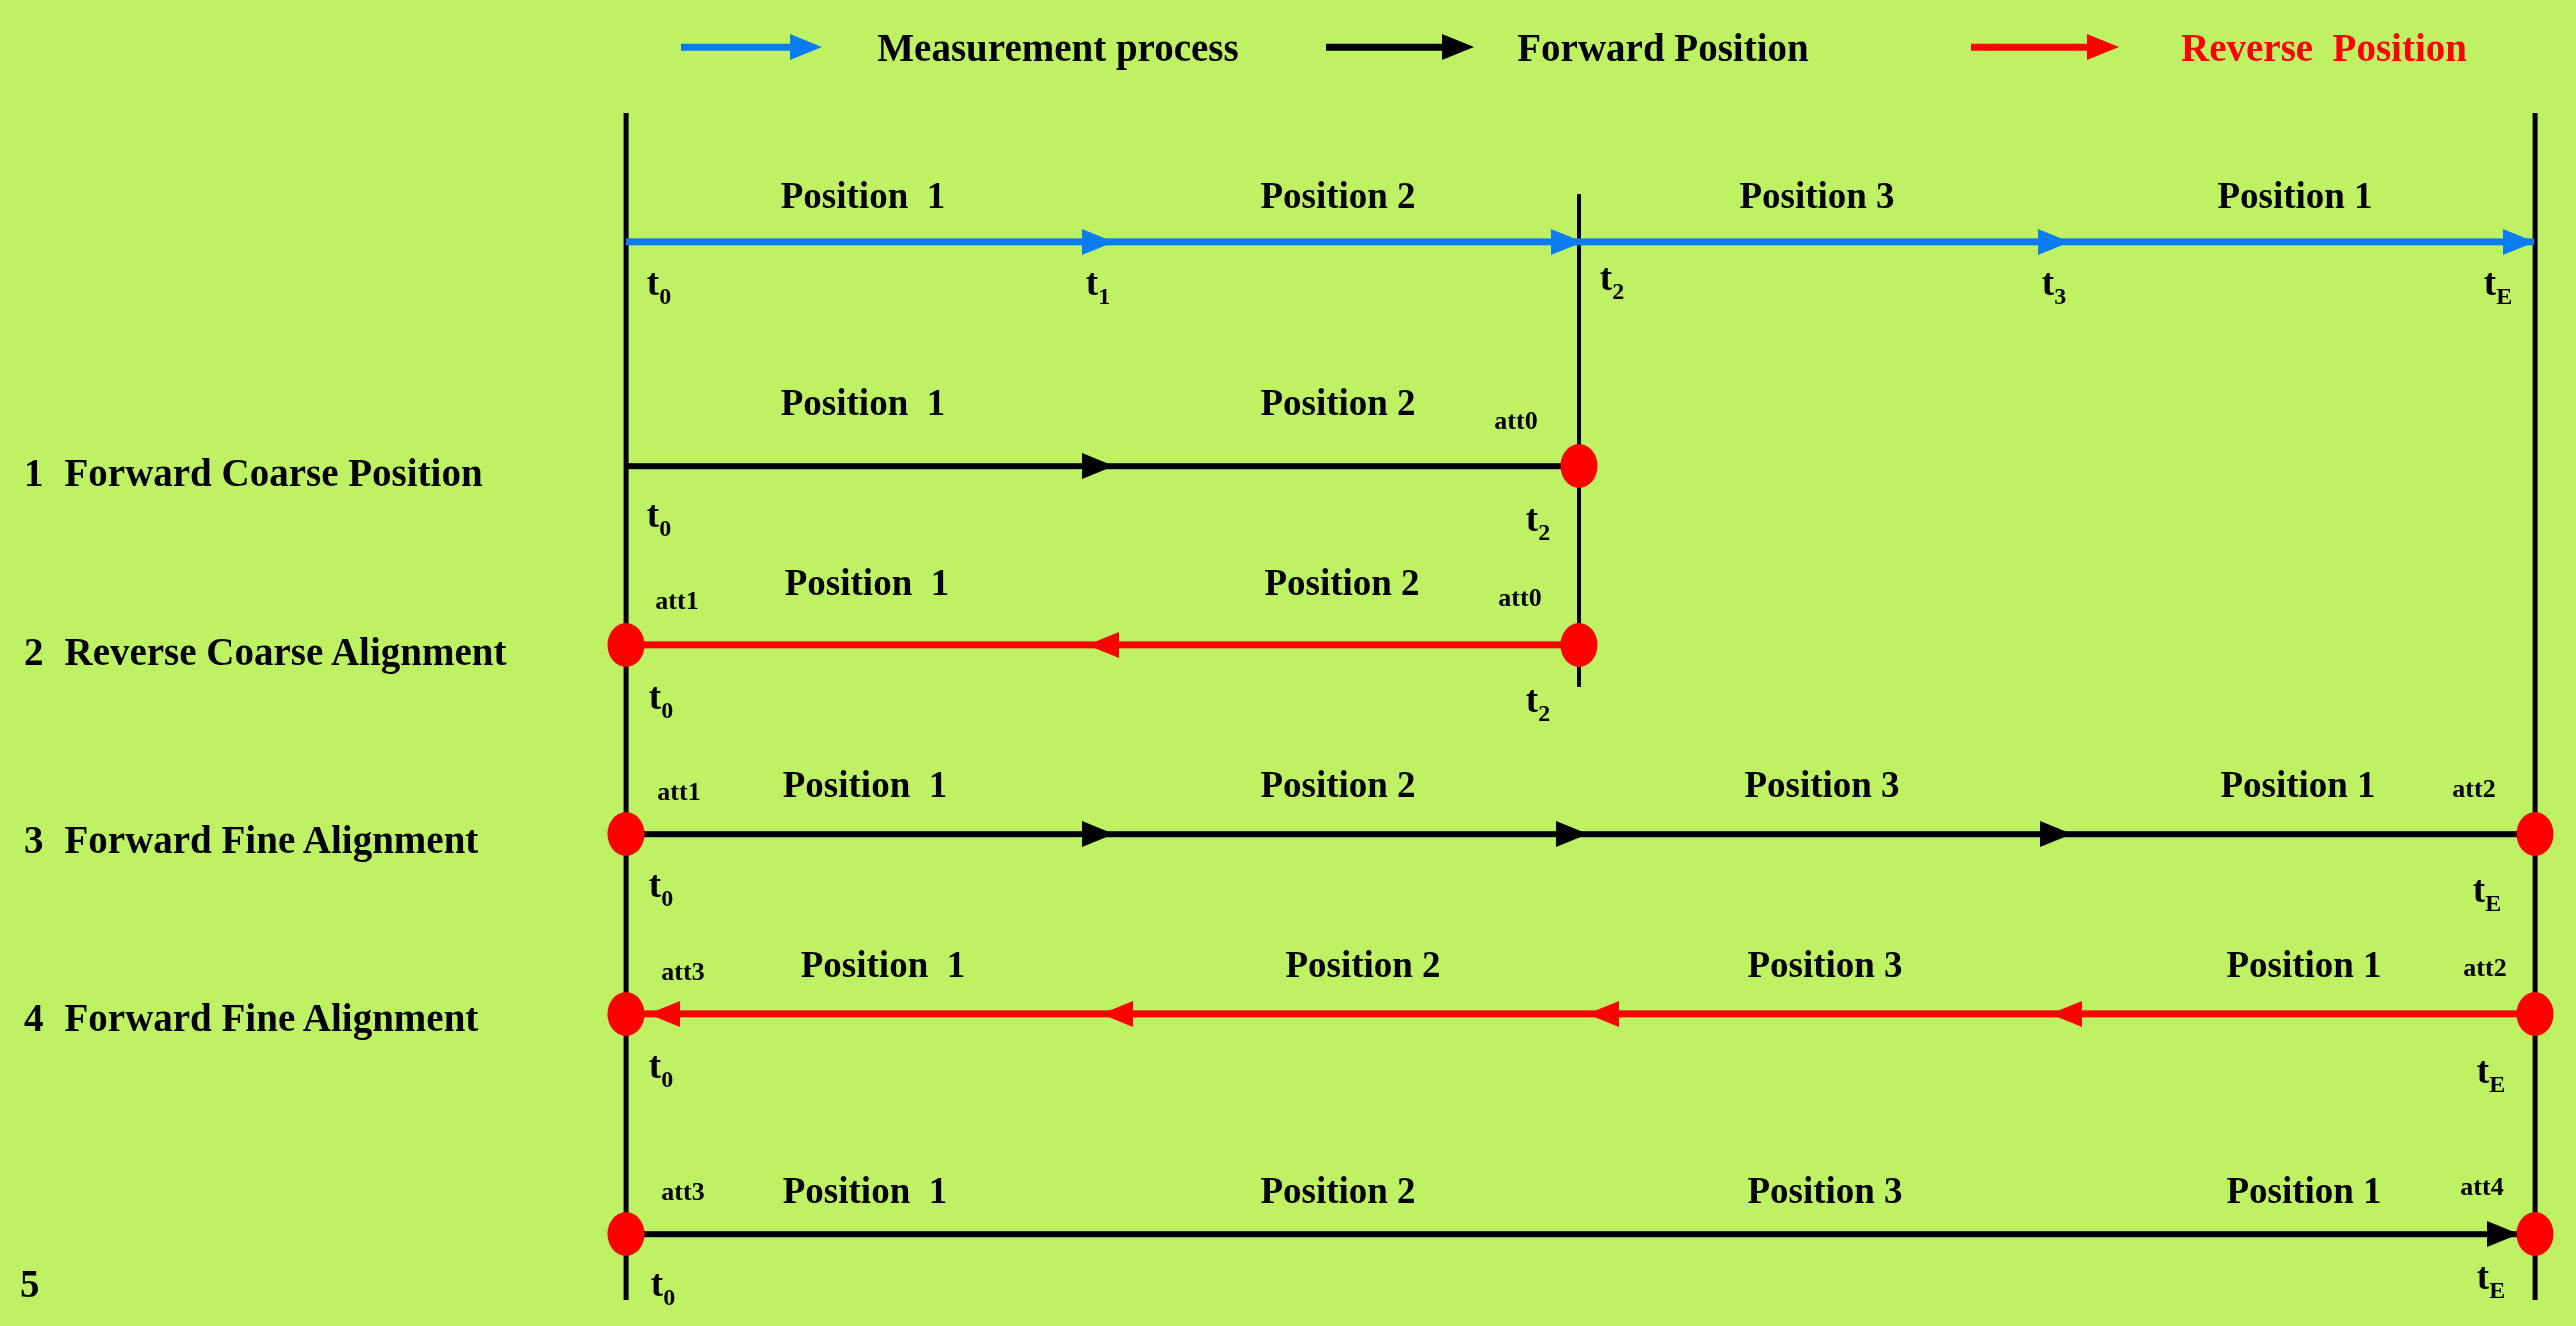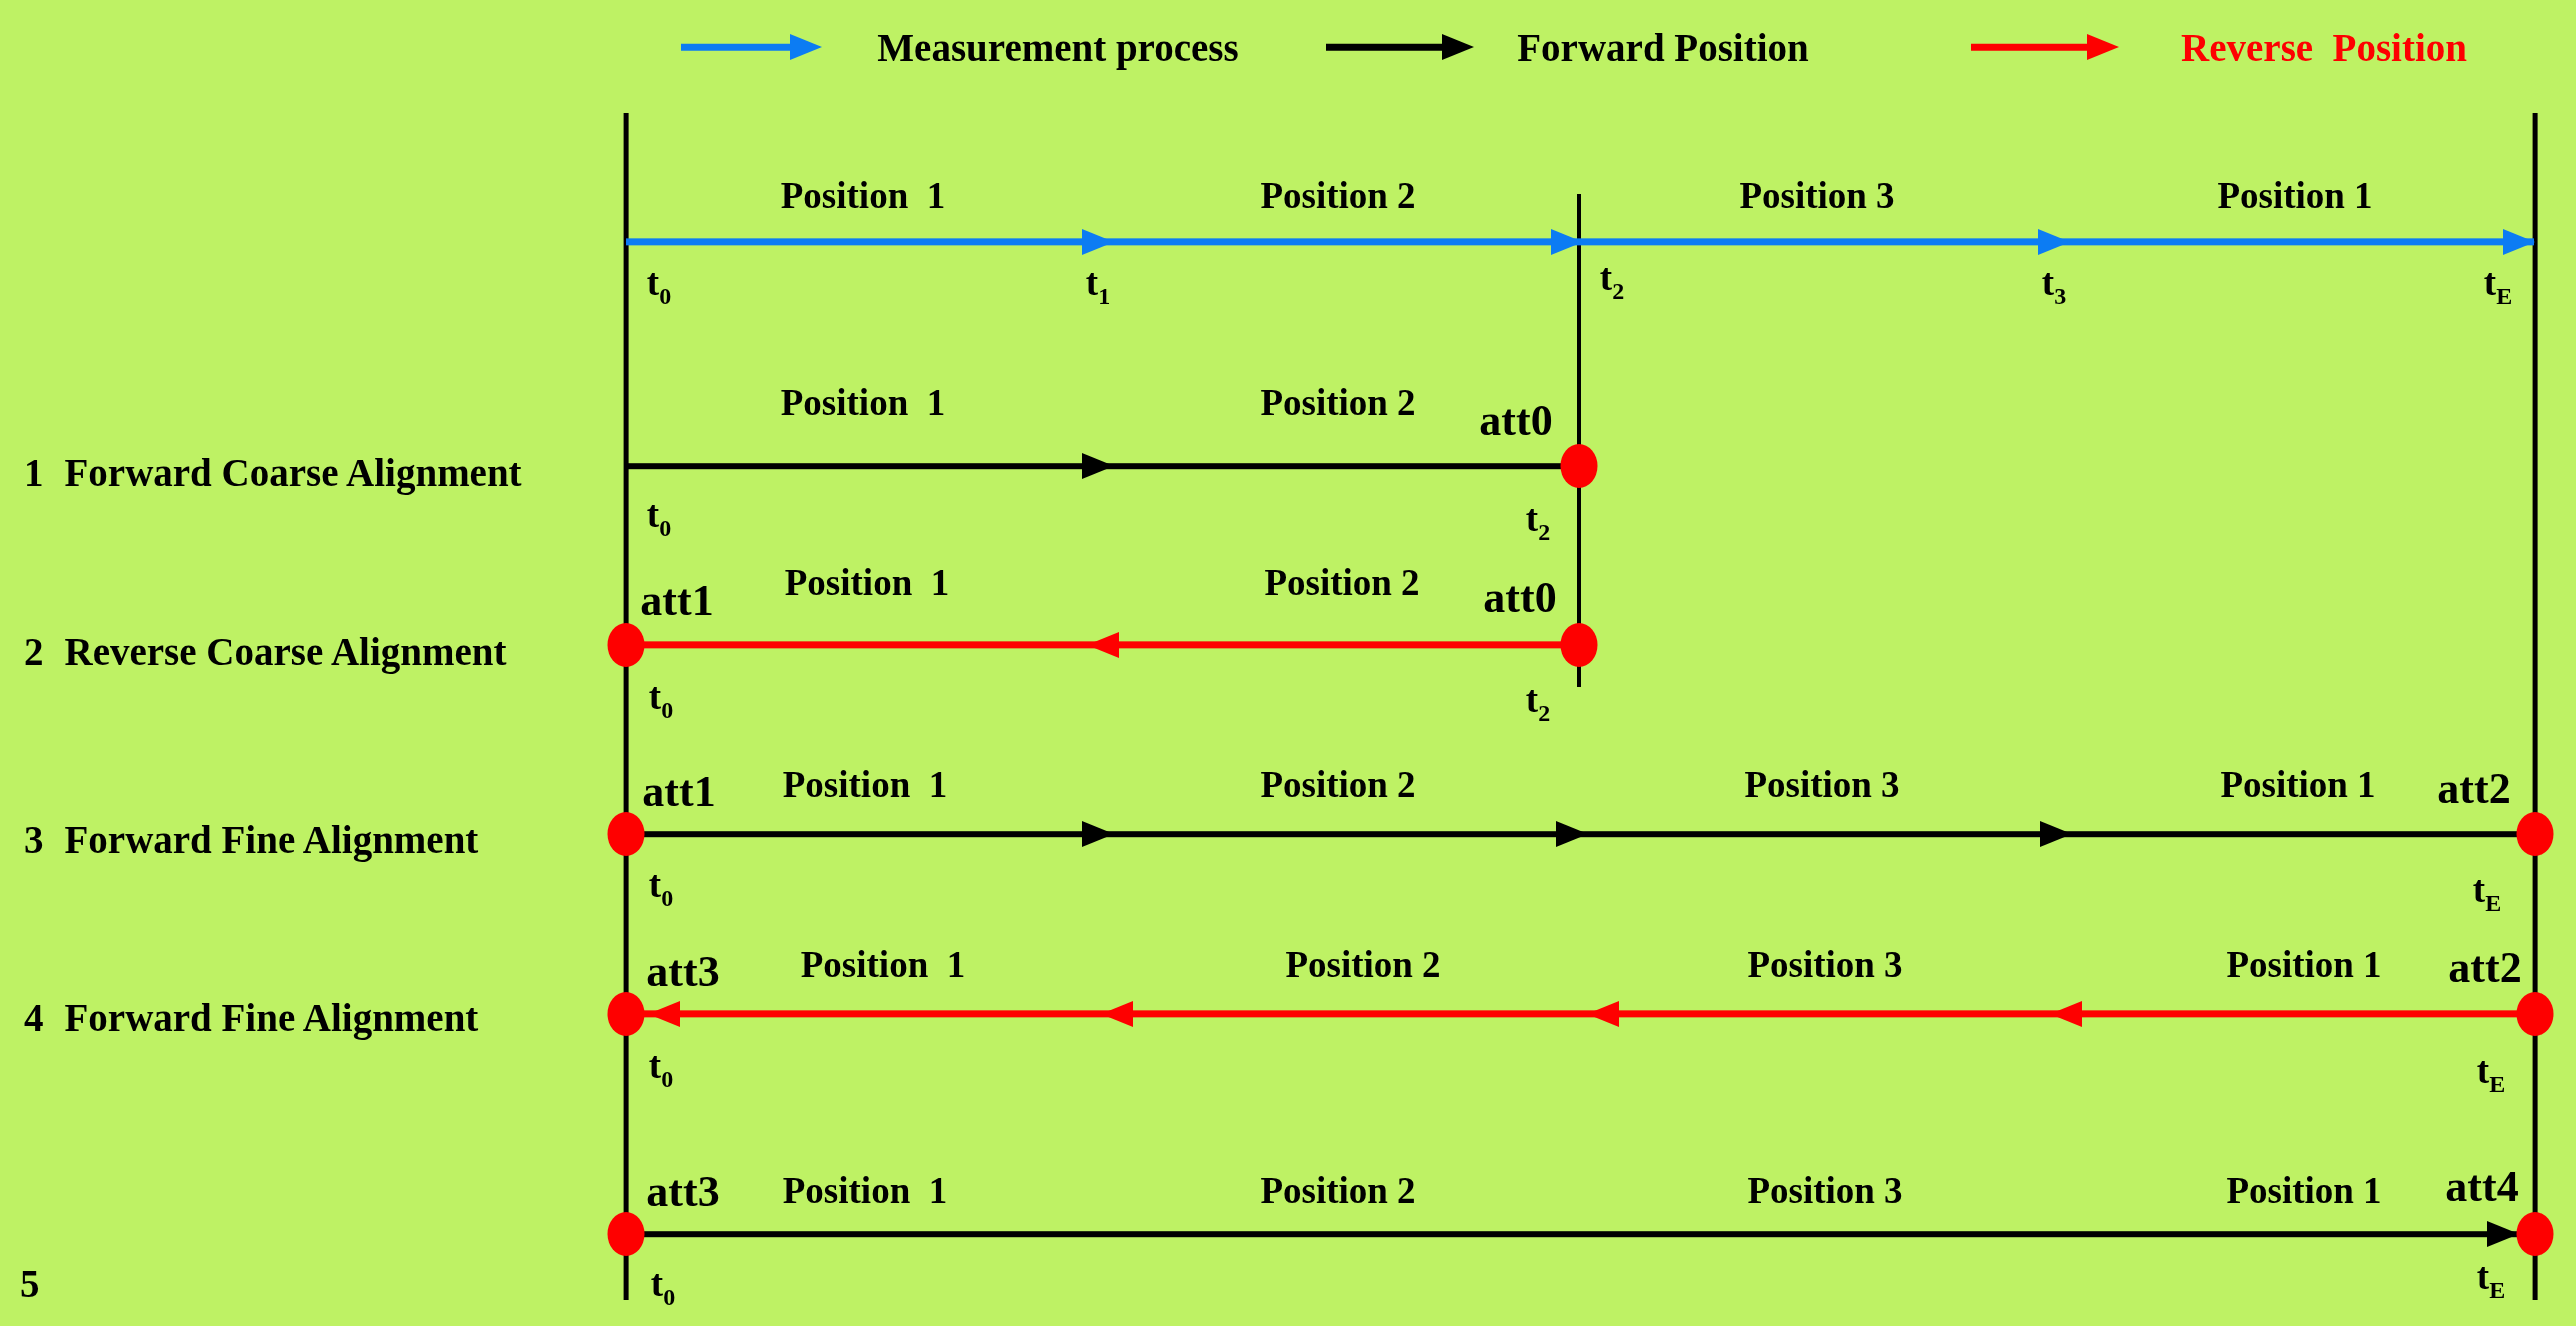--- a/index.html
+++ b/index.html
@@ -15,21 +15,21 @@
   .ah{position:absolute;width:0;height:0;transform:translate(-50%,-50%);}
   .ah.r{border-top:13.7px solid transparent;border-bottom:13.7px solid transparent;border-left:32px solid #000;}
   .ah.l{border-top:13.7px solid transparent;border-bottom:13.7px solid transparent;border-right:32px solid #000;}
   .ah.r.blue{border-left-color:#0c7cf3;}
   .ah.r.red{border-left-color:#fe0000;}
   .ah.l.red{border-right-color:#fe0000;}
   
   .dot{position:absolute;width:37px;height:44px;background:#fe0000;border-radius:50%;transform:translate(-50%,-50%);}
   
   .lbl{position:absolute;transform:translate(-50%,-50%);font-size:37px;line-height:1;white-space:pre;}
-  .att{font-size:44px;}
+  .att{font-size:26px;}
   .lbl sub{font-size:24px;line-height:1;}
   .legend-lbl{font-size:39px;}
   .red-text{color:#fe0000;}
   .rowlbl{position:absolute;transform:translateY(-50%);display:flex;gap:21px;font-size:39px;line-height:1;white-space:pre;}
   .rowlbl5{position:absolute;font-size:39px;line-height:54px;white-space:pre;}
   .rowlbl5 .l1{display:flex;gap:21px;}
 </style>
 </head>
 <body>
 
@@ -63,21 +63,21 @@
   <div class="lbl" style="left:2295px;top:195px;">Position 1</div>
 
   <div class="lbl" style="left:659px;top:286px;"><span>t</span><sub>0</sub></div>
   <div class="lbl" style="left:1098px;top:286px;"><span>t</span><sub>1</sub></div>
   <div class="lbl" style="left:1612px;top:281px;"><span>t</span><sub>2</sub></div>
   <div class="lbl" style="left:2054px;top:286px;"><span>t</span><sub>3</sub></div>
   <div class="lbl" style="left:2498px;top:286px;"><span>t</span><sub>E</sub></div>
 
   <div class="rowlbl" style="left:24px;top:472px;">
     <span>1</span>
-    <span>Forward Coarse Alignment</span>
+    <span>Forward Coarse Position</span>
   </div>
   <div class="hline c-black" style="left:626px;top:466px;width:953px;height:5.6px;"></div>
   <div class="ah r" style="left:1098px;top:466px;"></div>
   <div class="dot" style="left:1579px;top:466px;"></div>
   <div class="lbl" style="left:863px;top:402px;">Position  1</div>
   <div class="lbl" style="left:1338px;top:402px;">Position 2</div>
   <div class="lbl att" style="left:1516px;top:421px;">att0</div>
   <div class="lbl" style="left:659px;top:518px;"><span>t</span><sub>0</sub></div>
   <div class="lbl" style="left:1538px;top:522px;"><span>t</span><sub>2</sub></div>
 

